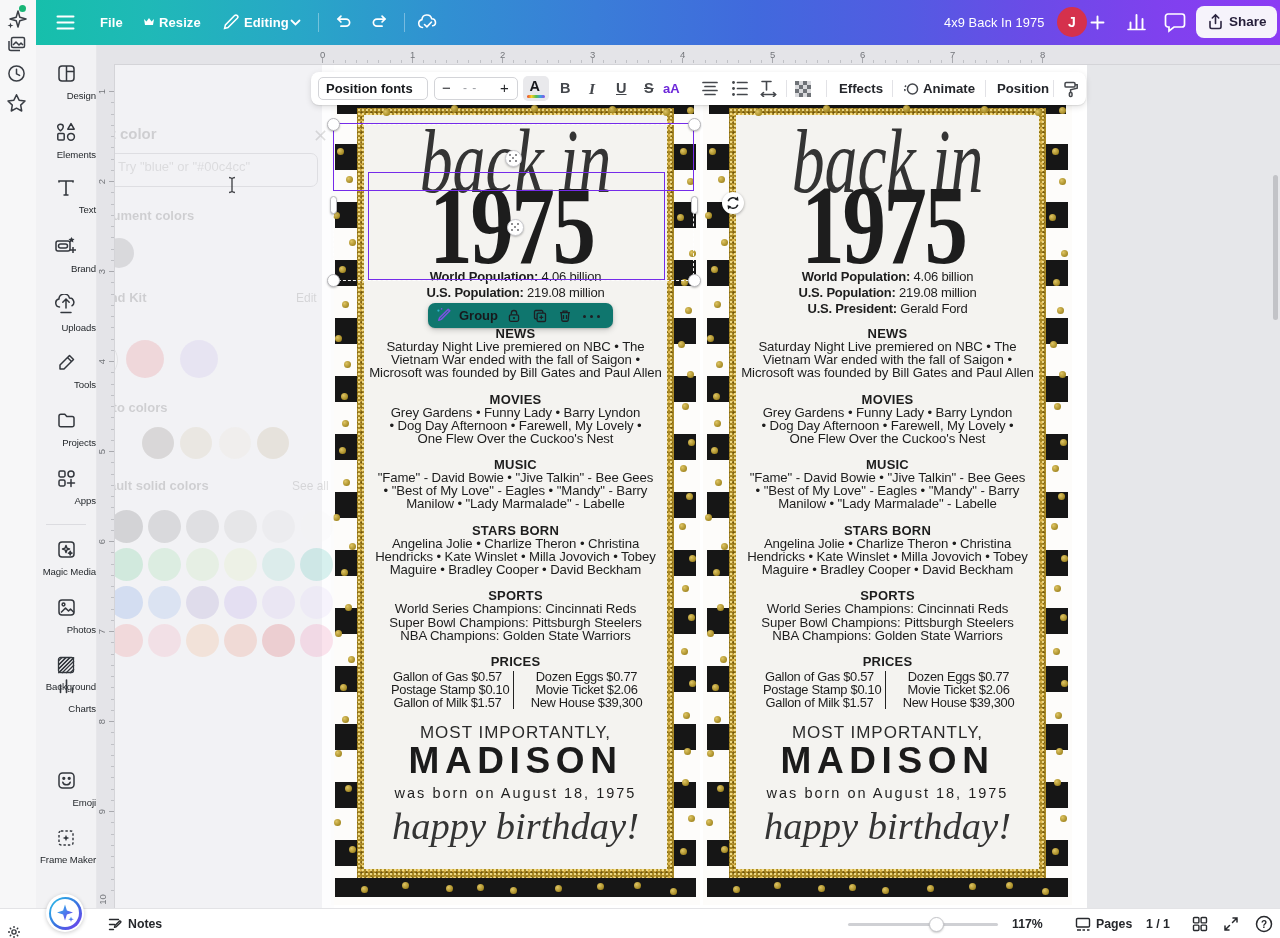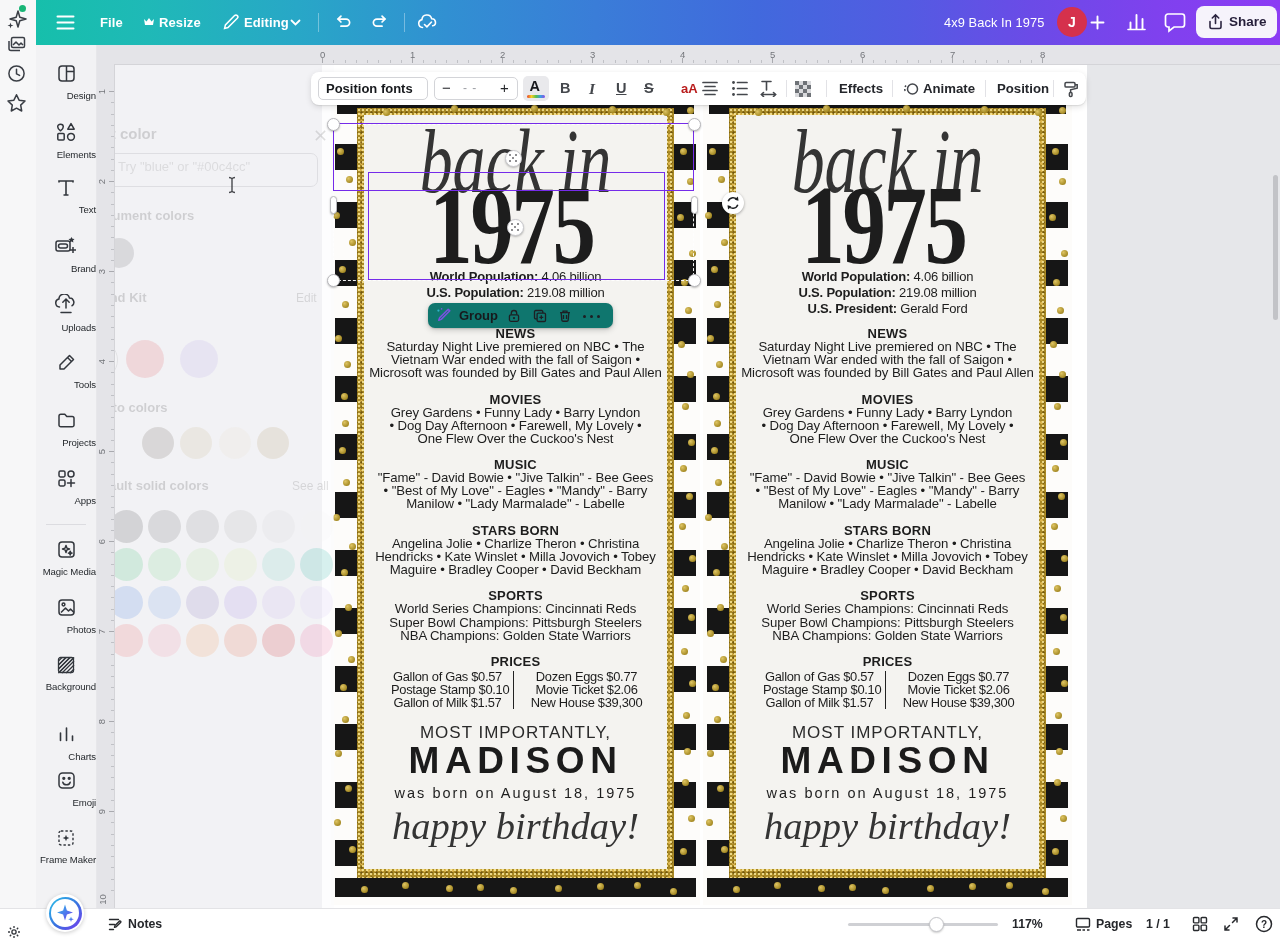--- a/index.html
+++ b/index.html
@@ -644,21 +644,21 @@
           <rect x="2.5" y="2.5" width="15" height="15" rx="2"></rect>
           <path d="M6 2.5 L2.5 6"></path>
           <path d="M10 2.5 L2.5 10"></path>
           <path d="M14 2.5 L2.5 14"></path>
           <path d="M18 2.5 L2.5 18"></path>
           <path d="M10 2.5 L2.5 10 M14 2.5 L2.5 14 M18 2.5 L2.5 18 M18 6 L6 18 M18 10 L10 18 M18 14 L14 18"></path>
         </g>
       </svg>
       <div class="lbl">Background</div>
     </div>
-<div class="sbitem" style="top:679px">
+<div class="sbitem" style="top:631px">
       <svg width="21" height="21" viewBox="0 0 21 21" style="margin:0 auto">
         <g fill="none" stroke="#33373d" stroke-width="1.6" stroke-linecap="round">
           <path d="M4.5 16.5 V9 M10.5 16.5 V4 M16.5 16.5 V12"></path>
         </g>
       </svg>
       <div class="lbl">Charts</div>
     </div>
 <div class="sbitem" style="top:725px">
       <svg width="21" height="21" viewBox="0 0 21 21" style="margin:0 auto">
         <g fill="none" stroke="#33373d" stroke-width="1.5">
@@ -767,21 +767,21 @@
 <div class="abs" style="left:152px;top:5px;height:23px;line-height:22px;font-size:12px;color:#9ea0a5;letter-spacing:1px">- -</div>
 <div class="abs" style="left:189px;top:5px;height:23px;line-height:22px;font-size:15px;color:#25272b">+</div>
 <div class="abs" style="left:212px;top:4px;width:26px;height:25px;background:#e9e9ec;border-radius:5px">
       <div class="abs" style="left:6.5px;top:2px;font-size:14.5px;font-weight:700;color:#17191d">A</div>
       <div class="abs" style="left:4px;top:19px;width:18px;height:3.4px;border-radius:1.5px;background:linear-gradient(90deg,#e8412c,#f5cf26,#57c14d,#3f9de0,#8a4de8)"></div>
     </div>
 <div class="abs tbt" style="left:249px;font-weight:700;font-size:14.5px;color:#44474c">B</div>
 <div class="abs tbt" style="left:278px;font-family:'Liberation Serif',serif;font-style:italic;font-size:15.5px;color:#44474c">I</div>
 <div class="abs tbt" style="left:305px;text-decoration:underline;font-size:14.5px;color:#44474c">U</div>
 <div class="abs tbt" style="left:333px;text-decoration:line-through;font-size:14.5px;color:#44474c">S</div>
-<div class="abs tbt" style="left:370px;font-size:13px;color:#b91c1c">aA</div>
+<div class="abs tbt" style="left:352px;font-size:13px;color:#6d28d9">aA</div>
 <svg class="abs" style="left:391px;top:9px" width="16" height="15" viewBox="0 0 16 15">
       <g stroke="#44474c" stroke-width="1.7" stroke-linecap="round">
         <path d="M1 1.5 h14 M3 5.5 h10 M1 9.5 h14 M3 13.5 h10"></path>
       </g>
     </svg>
 <svg class="abs" style="left:421px;top:9px" width="16" height="15" viewBox="0 0 16 15">
       <g stroke="#44474c" stroke-width="1.7" stroke-linecap="round">
         <path d="M5.5 1.5 h9.5 M5.5 7.5 h9.5 M5.5 13.5 h9.5"></path>
       </g>
       <g fill="#44474c">

